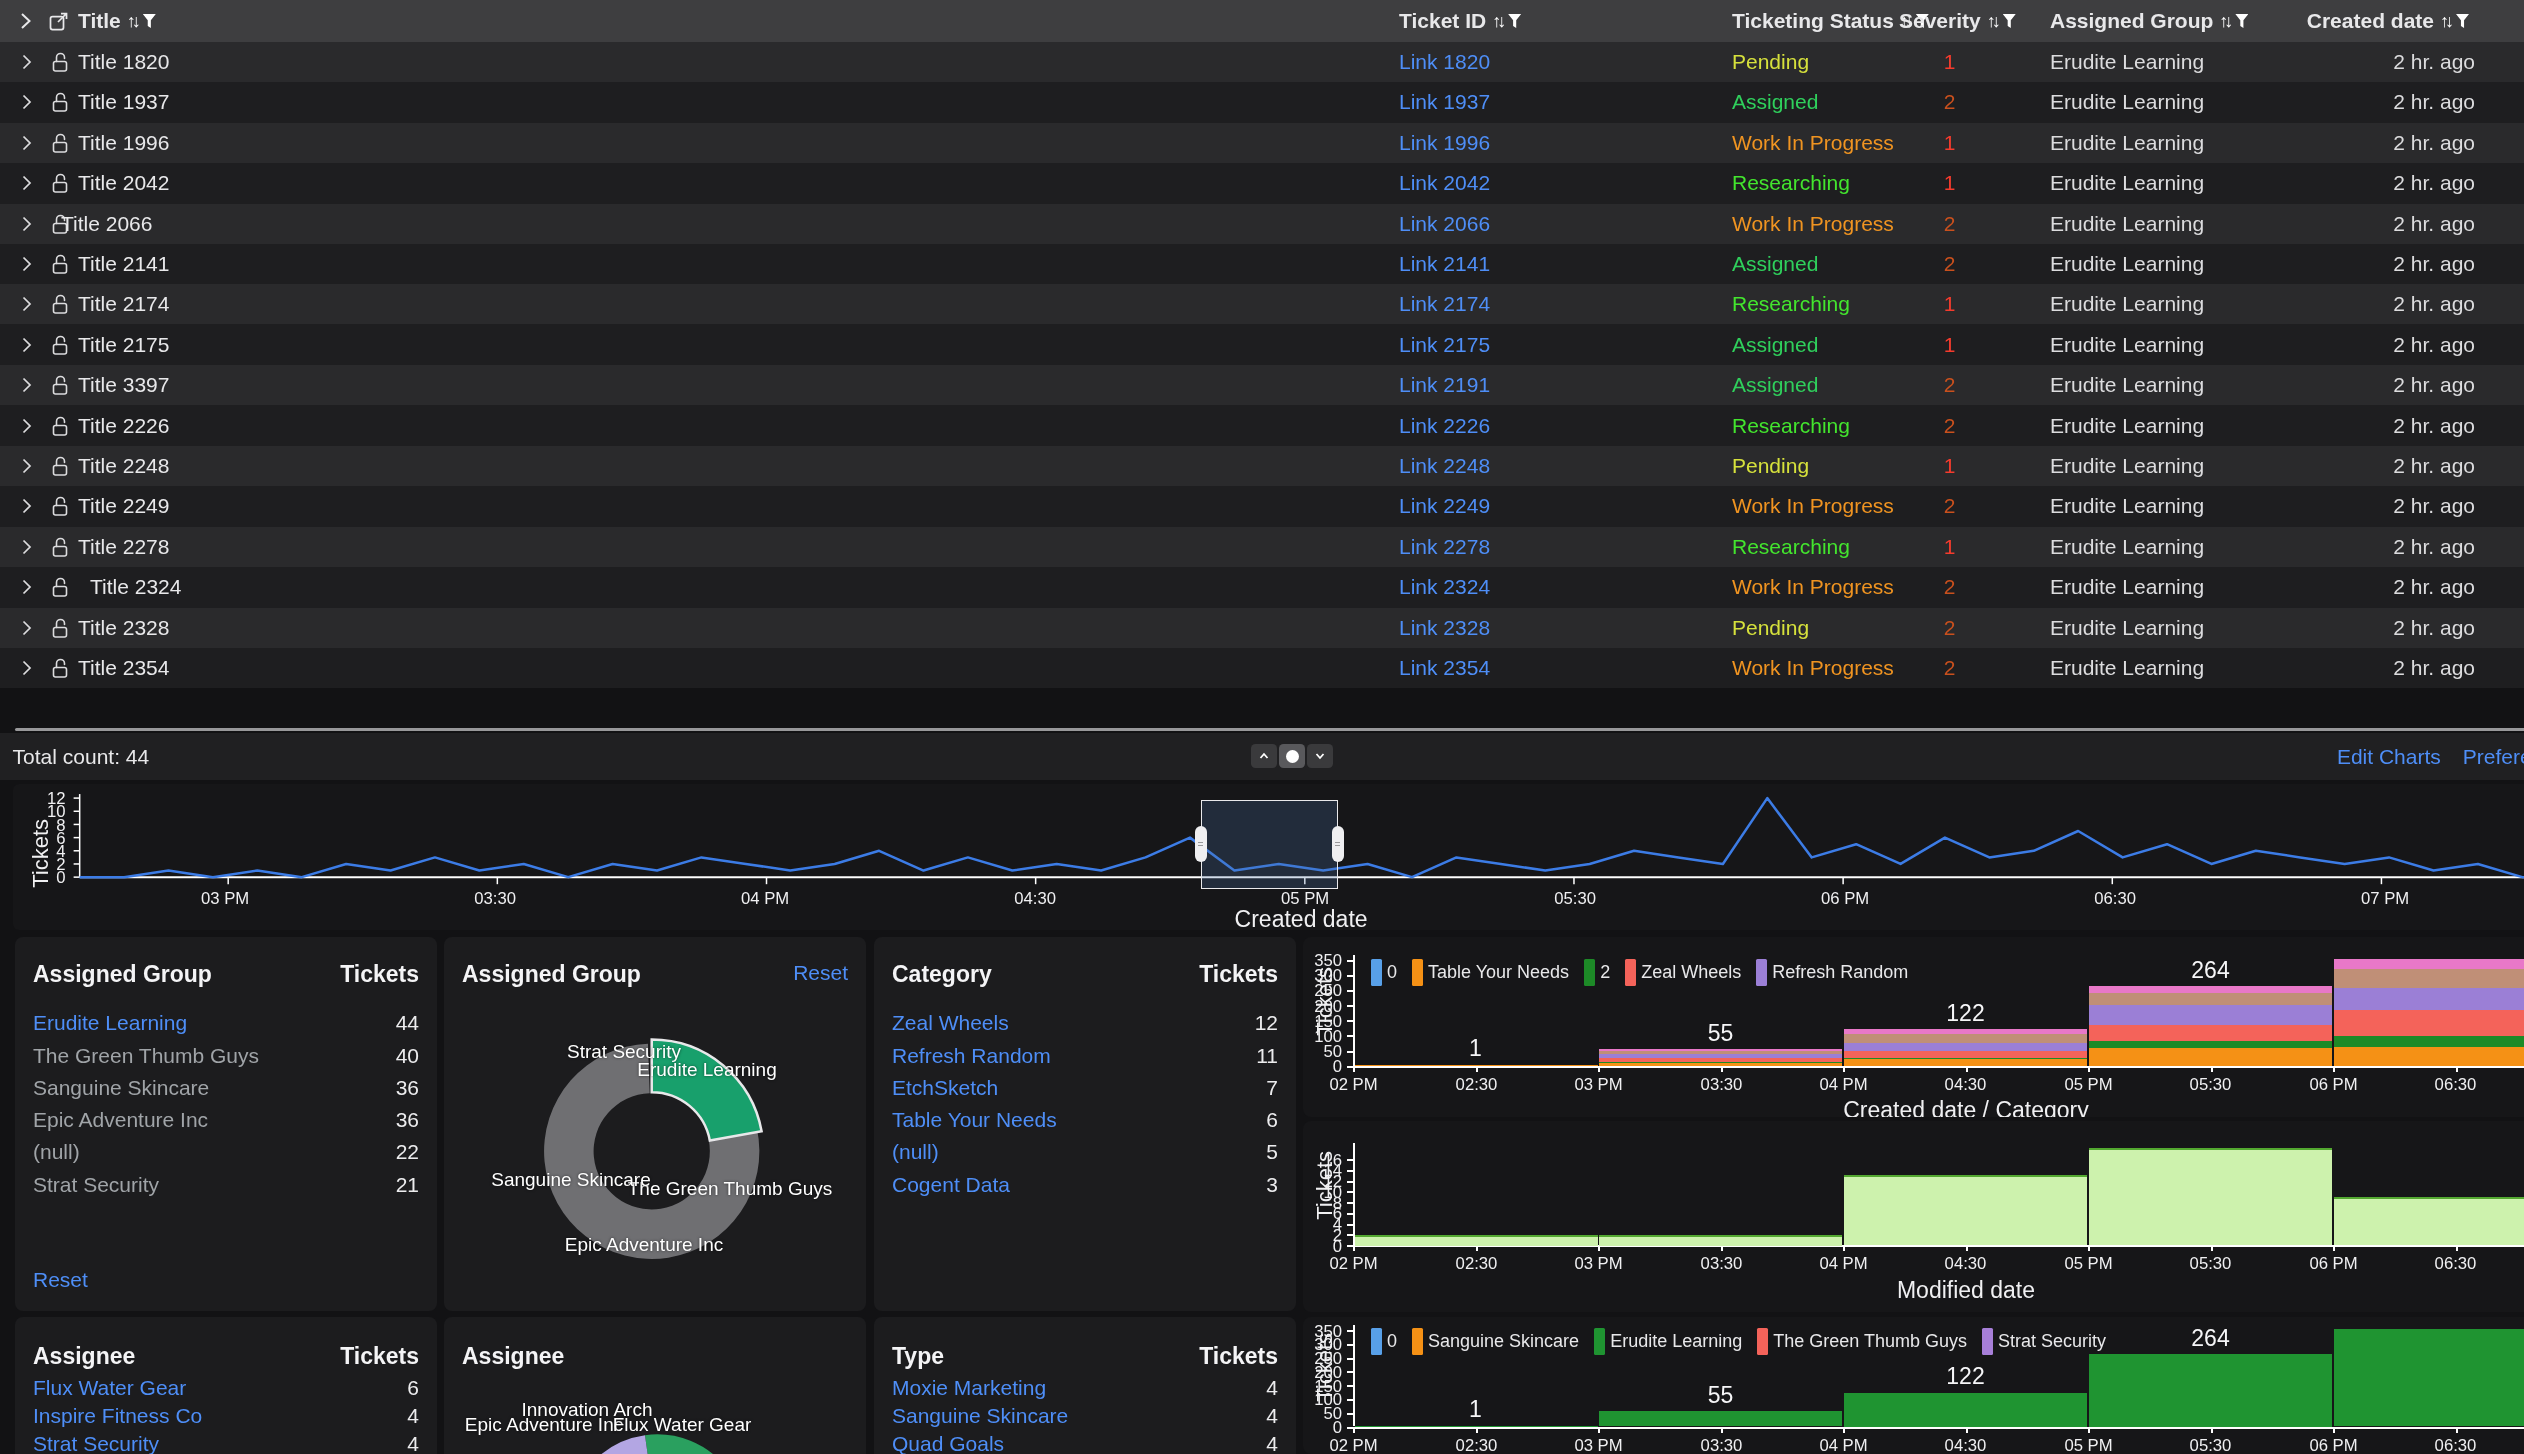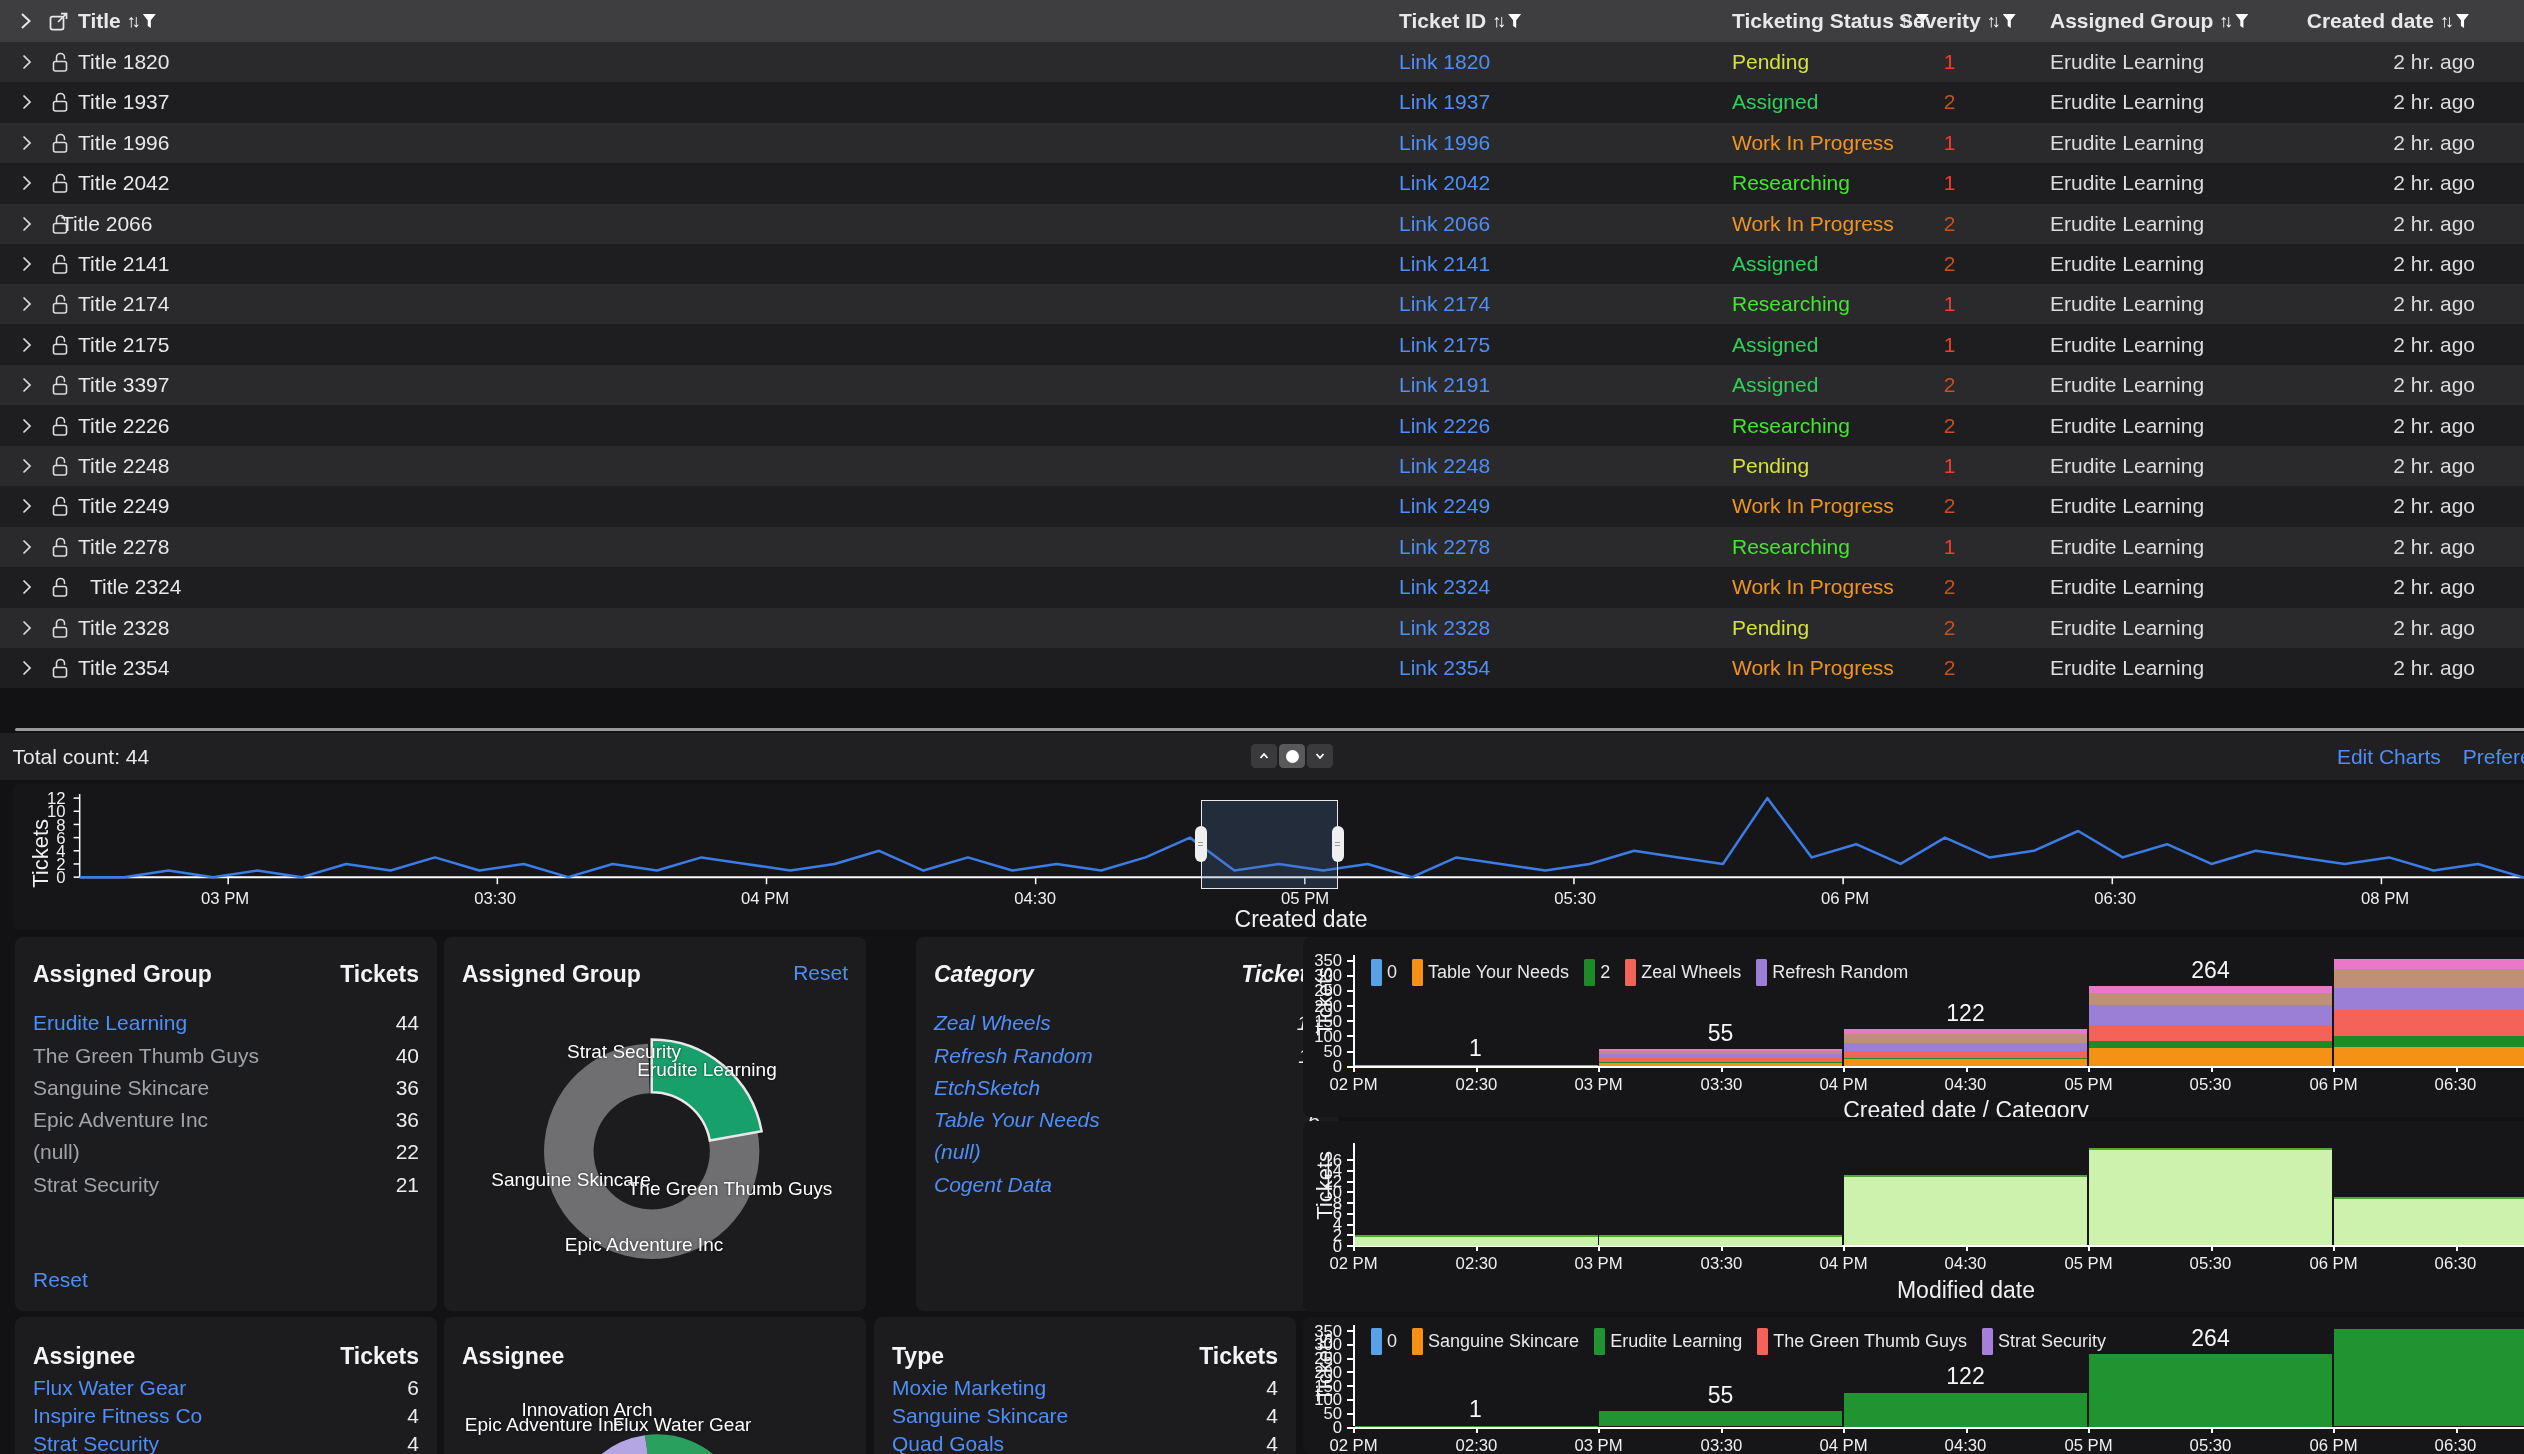--- a/index.html
+++ b/index.html
@@ -474,21 +474,21 @@
     <div class="ticklab" style="right: 2512px; top: 18px;">10</div>
     <div class="ticklab" style="right: 2512px; top: 5px;">12</div>
     <div class="ticklab" style="left: 182px; top: 105px; width: 61px; text-align: center;">03 PM</div>
     <div class="ticklab" style="left: 452px; top: 105px; width: 61px; text-align: center;">03:30</div>
     <div class="ticklab" style="left: 722px; top: 105px; width: 61px; text-align: center;">04 PM</div>
     <div class="ticklab" style="left: 992px; top: 105px; width: 61px; text-align: center;">04:30</div>
     <div class="ticklab" style="left: 1262px; top: 105px; width: 61px; text-align: center;">05 PM</div>
     <div class="ticklab" style="left: 1532px; top: 105px; width: 61px; text-align: center;">05:30</div>
     <div class="ticklab" style="left: 1802px; top: 105px; width: 61px; text-align: center;">06 PM</div>
     <div class="ticklab" style="left: 2072px; top: 105px; width: 61px; text-align: center;">06:30</div>
-    <div class="ticklab" style="left: 2342px; top: 105px; width: 61px; text-align: center;">08 PM</div>
+    <div class="ticklab" style="left: 2342px; top: 105px; width: 61px; text-align: center;">07 PM</div>
     <div style="position: absolute; left: 1188px; top: 16px; width: 137px; height: 89px; background: rgba(72, 110, 165, 0.25); border: 1.5px solid rgb(233, 233, 235);"></div>
     <div style="position: absolute; left: 1182px; top: 42px; width: 12px; height: 36px; background: rgb(239, 239, 241); border-radius: 6px; display: flex; align-items: center; justify-content: center;">
       <div style="width:5px;border-top:1px solid #99999b;border-bottom:1px solid #99999b;height:4px;"></div>
     </div>
     <div style="position: absolute; left: 1319px; top: 42px; width: 12px; height: 36px; background: rgb(239, 239, 241); border-radius: 6px; display: flex; align-items: center; justify-content: center;">
       <div style="width:5px;border-top:1px solid #99999b;border-bottom:1px solid #99999b;height:4px;"></div>
     </div>
     <div class="vlabel" style="left: 15px; top: 35px;">Tickets</div>
     <div class="axislab" style="left: 1222px; top: 122px;">Created date</div>
   </div>
@@ -528,21 +528,21 @@
     <svg width="422" height="374" viewBox="0 0 835 740" style="position:absolute;left:0;top:0;">
       <path d="M619.0295905549581 378.25407719220743 A213 213 0 1 1 403.56640720236715 211.12975384493262 L406.9865578792123 309.070054892804 A115 115 0 1 0 523.3164456047896 399.30149707560497 Z" fill="#6f6f72"></path>
       <path d="M411 203 A221 221 0 0 1 628.3678953292377 384.09764317565265 L526.0771210566553 402.8752228576985 A117 117 0 0 0 411 307 Z" fill="#18a06c" stroke="#e8e8ea" stroke-width="5"></path>
     </svg>
     <div class="donut-lab" style="left: 180px; top: 115px;">Strat Security</div>
     <div class="donut-lab" style="left: 263px; top: 133px;">Erudite Learning</div>
     <div class="donut-lab" style="left: 286px; top: 252px;">The Green Thumb Guys</div>
     <div class="donut-lab" style="left: 200px; top: 308px;">Epic Adventure Inc</div>
     <div class="donut-lab" style="left: 127px; top: 243px;">Sanguine Skincare</div>
   </div>
-<div class="card" id="c-category" style="left:916px;top:937px;width:422px;height:374px;font-style:italic;">
+<div class="card" id="c-category" style="left:874px;top:937px;width:422px;height:374px;">
     <div class="ltitle">Category</div>
     <div class="lvhead">Tickets</div>
     <div class="lrow" style="top: 72px;">
       <span class="lab">Zeal Wheels</span>
       <span class="val">12</span>
     </div>
     <div class="lrow" style="top: 105px;">
       <span class="lab">Refresh Random</span>
       <span class="val">11</span>
     </div>

